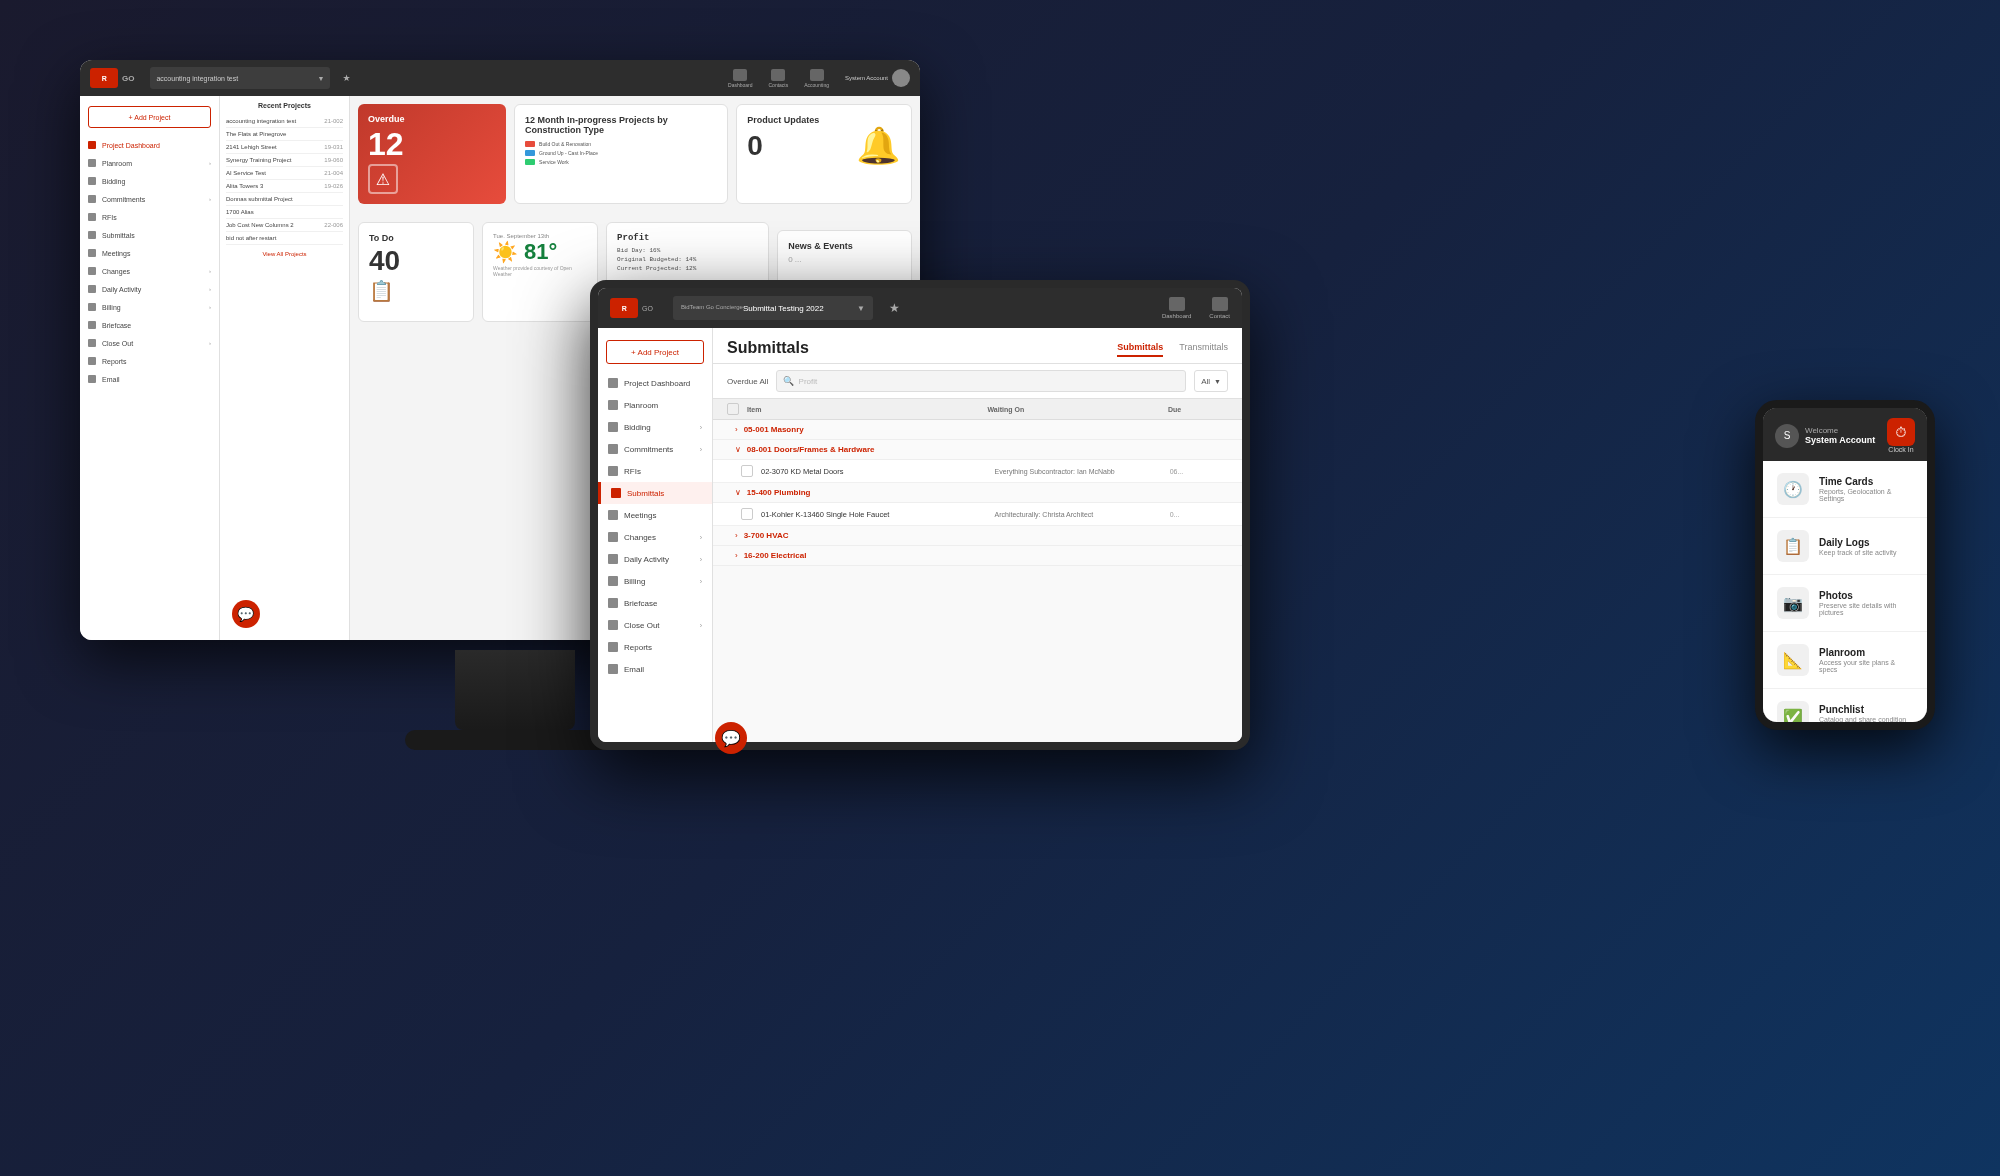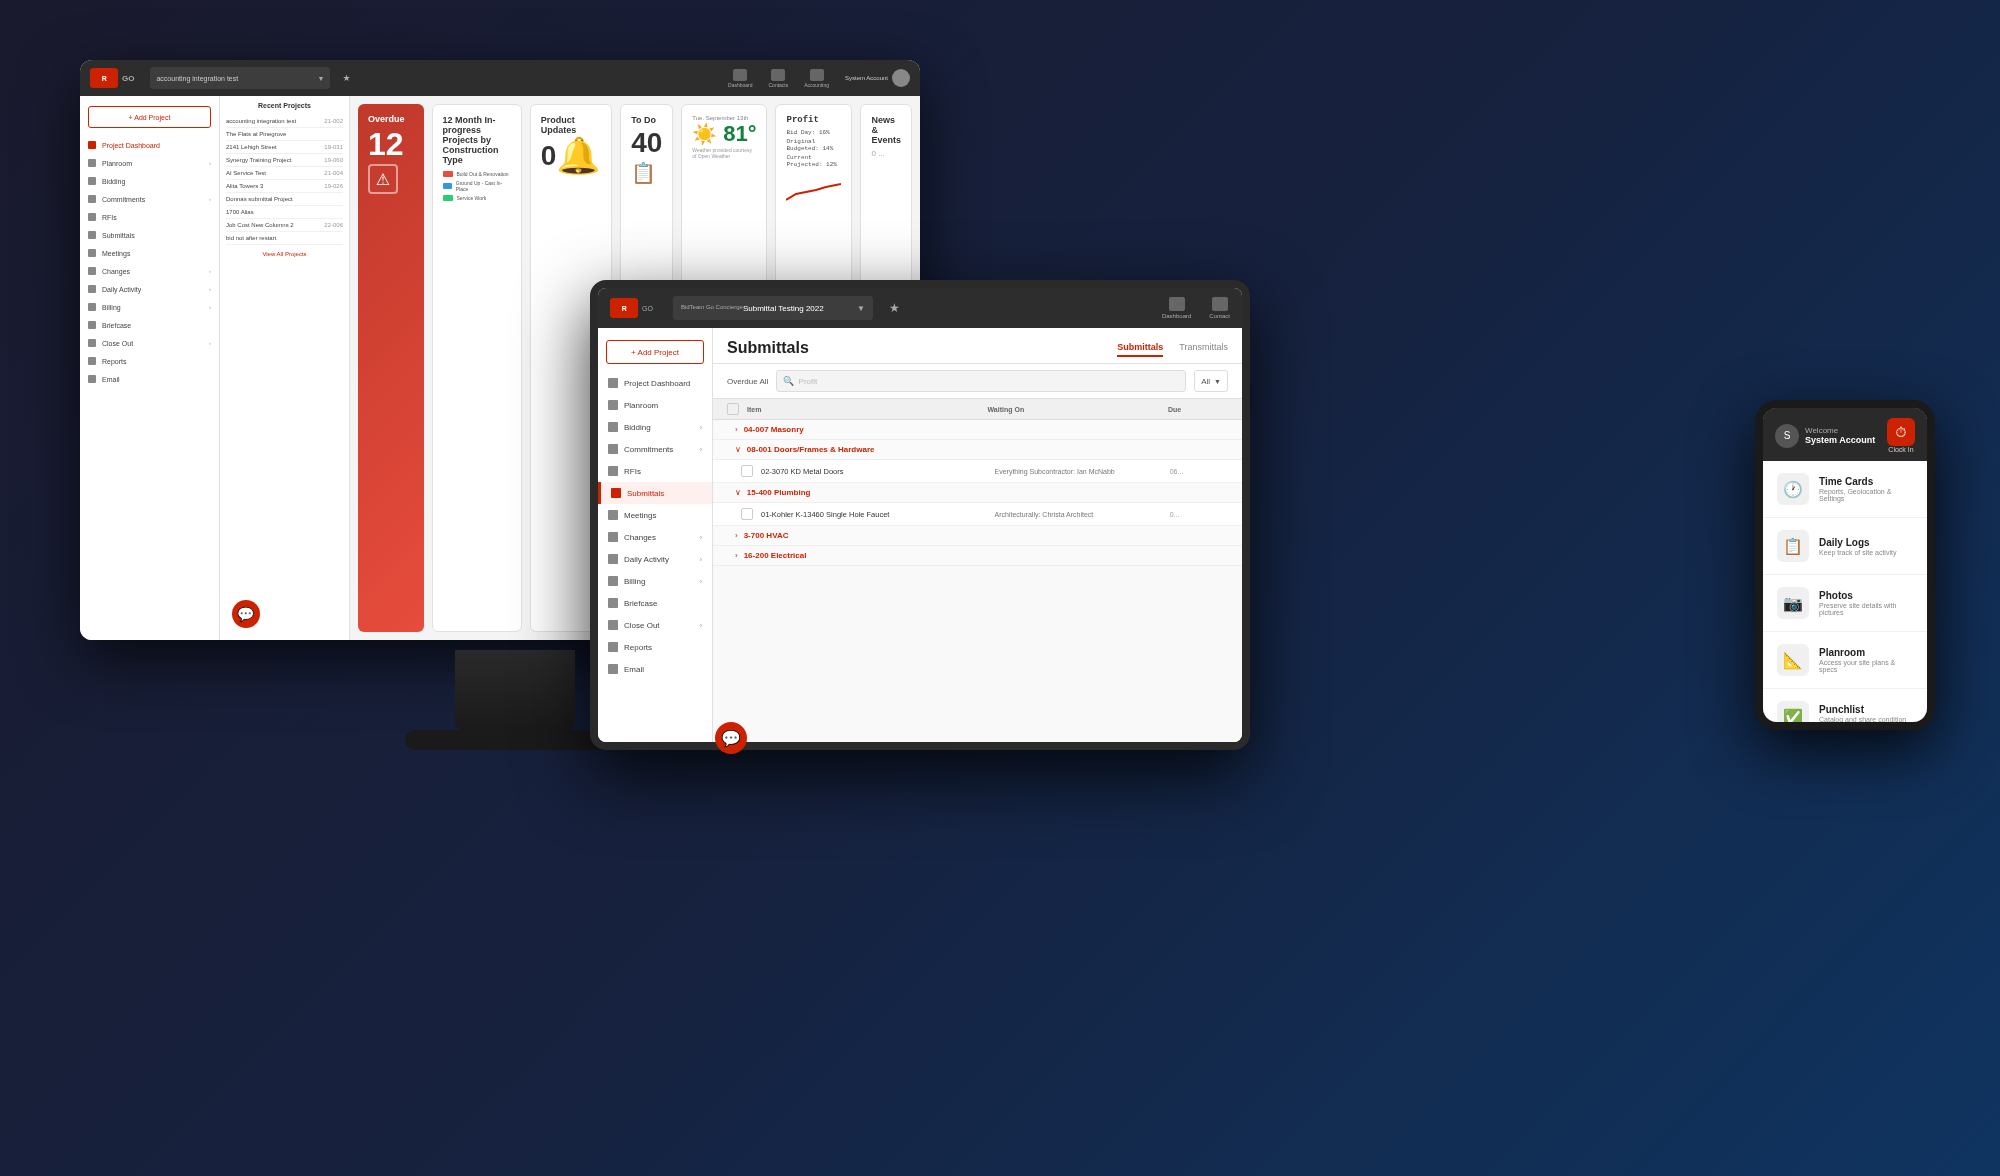--- a/index.html
+++ b/index.html
@@ -235,22 +235,22 @@
     
     .dashboard-panels {
       flex: 1;
       display: flex;
       overflow: hidden;
     }
     .panels-area {
       flex: 1;
       padding: 8px;
       display: flex;
-      flex-direction: row;
-      gap: 8px;
+      flex-direction: column;
+      gap: 18px;
       overflow: hidden;
     }
     .panels-row {
       display: flex;
       gap: 8px;
     }
 
     
     .card-overdue {
       flex: 1;
@@ -358,20 +358,21 @@
     .profit-lines { display: flex; flex-direction: column; gap: 2px; margin-top: 4px; }
     .profit-line { font-size: 6px; color: #555; }
 
     
     .card-news {
       flex: 1.2;
       background: #fff;
       border-radius: 6px;
       padding: 10px;
       border: 1px solid #e0e0e0;
+      margin-top: 8px;
     }
     .news-title { font-size: 9px; font-weight: 700; color: #333; }
 
     
     .tablet-wrapper {
       position: absolute;
       left: 590px;
       top: 280px;
       width: 680px;
       height: 490px;
@@ -1001,21 +1002,21 @@
             <div class="table-header-row">
               <div class="table-checkbox"></div>
               <div class="table-col-item">Item</div>
               <div class="table-col-waiting">Waiting On</div>
               <div class="table-col-due">Due</div>
             </div>
 
             <div class="table-group-row">
               <span style="margin-right:8px;"></span>
               <span class="group-chevron">›</span>
-              <span class="group-name">04-007 Masonry</span>
+              <span class="group-name">05-001 Masonry</span>
             </div>
 
             <div class="table-group-row">
               <span style="margin-right:8px;"></span>
               <span class="group-chevron">∨</span>
               <span class="group-name">08-001 Doors/Frames &amp; Hardware</span>
             </div>
             <div class="table-data-row">
               <div class="row-check"></div>
               <div class="row-item-name">02-3070 KD Metal Doors</div>

